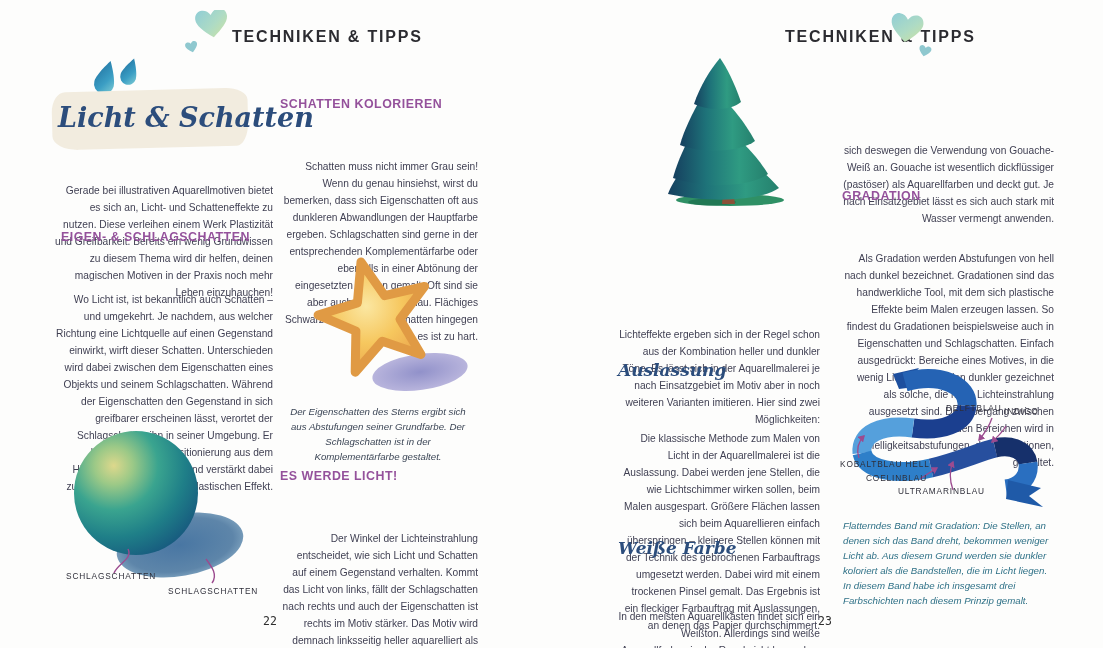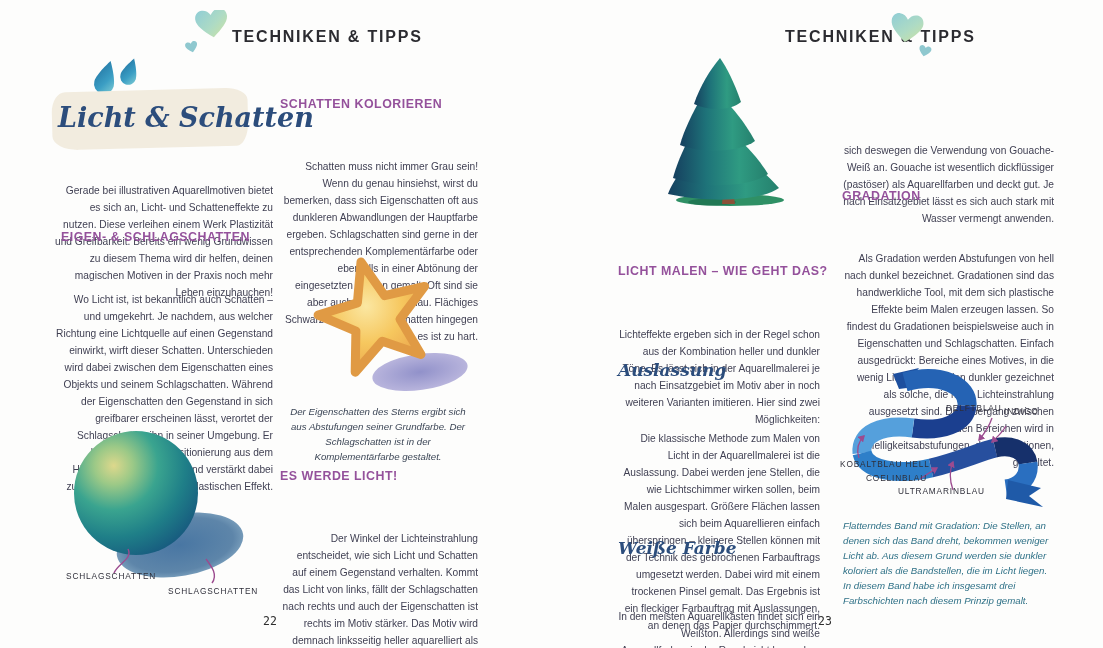--- a/index.html
+++ b/index.html
@@ -132,21 +132,20 @@
     </defs>
     <ellipse cx="88" cy="146" rx="54" ry="6" fill="#2f9065"></ellipse>
     <ellipse cx="70" cy="148" rx="24" ry="3.5" fill="#1e7250" opacity="0.8"></ellipse>
     <path d="M82 130 L90 130 L93 150 L80 150 Z" fill="#8a5138"></path>
     <path d="M40 114 C33 126 28 134 26 140 C72 150 120 146 137 134 C123 118 110 108 100 104 Z" fill="url(#treeGrad)"></path>
     <path d="M48 82 C40 98 34 112 31 124 C66 136 110 132 126 120 C114 101 102 89 92 82 Z" fill="url(#treeGrad)"></path>
     <path d="M60 42 C50 60 42 76 38 91 C64 101 100 97 113 87 C102 67 90 53 82 46 Z" fill="url(#treeGrad)"></path>
     <path d="M78 4 C68 16 58 32 52 50 C68 58 90 56 99 48 C92 28 85 14 78 4 Z" fill="url(#treeGrad)"></path>
   </svg>
 
-  <div class="abs h-purple" style="left:618px;top:264px;">LICHT MALEN – WIE GEHT DAS?</div>
   <div class="abs body-text" style="left:618px;top:282px;width:202px;">Lichteffekte ergeben sich in der Regel schon aus der Kombination heller und dunkler Töne. Es lässt sich in der Aquarellmalerei je nach Einsatzgebiet im Motiv aber in noch weiteren Varianten imitieren. Hier sind zwei Möglichkeiten:</div>
 
   <div class="abs h-script" style="left:618px;top:360px;">Auslassung</div>
   <div class="abs body-text" style="left:618px;top:386px;width:202px;">Die klassische Methode zum Malen von Licht in der Aquarellmalerei ist die Auslassung. Dabei werden jene Stellen, die wie Lichtschimmer wirken sollen, beim Malen ausgespart. Größere Flächen lassen sich beim Aquarellieren einfach überspringen – kleinere Stellen können mit der Technik des gebrochenen Farbauftrags umgesetzt werden. Dabei wird mit einem trockenen Pinsel gemalt. Das Ergebnis ist ein fleckiger Farbauftrag mit Auslassungen, an denen das Papier durchschimmert.</div>
 
   <div class="abs h-script" style="left:618px;top:538px;">Weiße Farbe</div>
   <div class="abs body-text" style="left:618px;top:564px;width:202px;">In den meisten Aquarellkästen findet sich ein Weißton. Allerdings sind weiße Aquarellfarben in der Regel nicht besonders deckend. Um Lichteffekte nachträglich in Aquarelle einzuarbeiten, bietet</div>
 
   <div class="abs body-text" style="left:842px;top:98px;width:212px;">sich deswegen die Verwendung von Gouache-Weiß an. Gouache ist wesentlich dickflüssiger (pastöser) als Aquarellfarben und deckt gut. Je nach Einsatzgebiet lässt es sich auch stark mit Wasser vermengt anwenden.</div>
 

